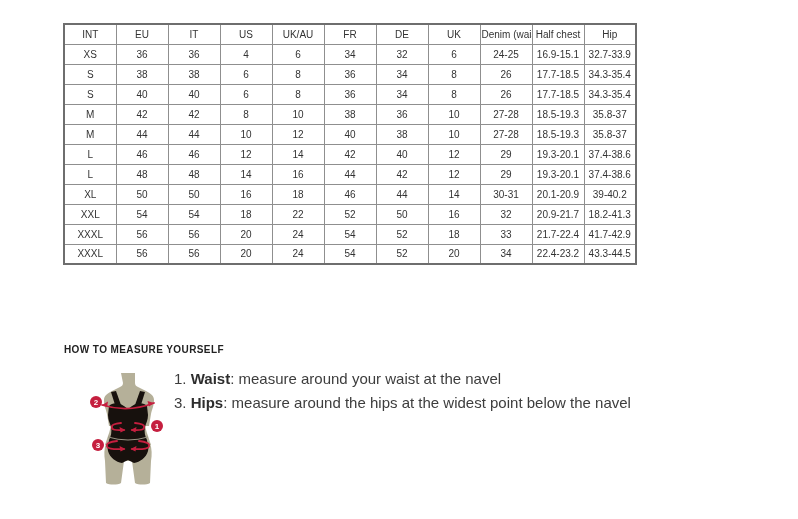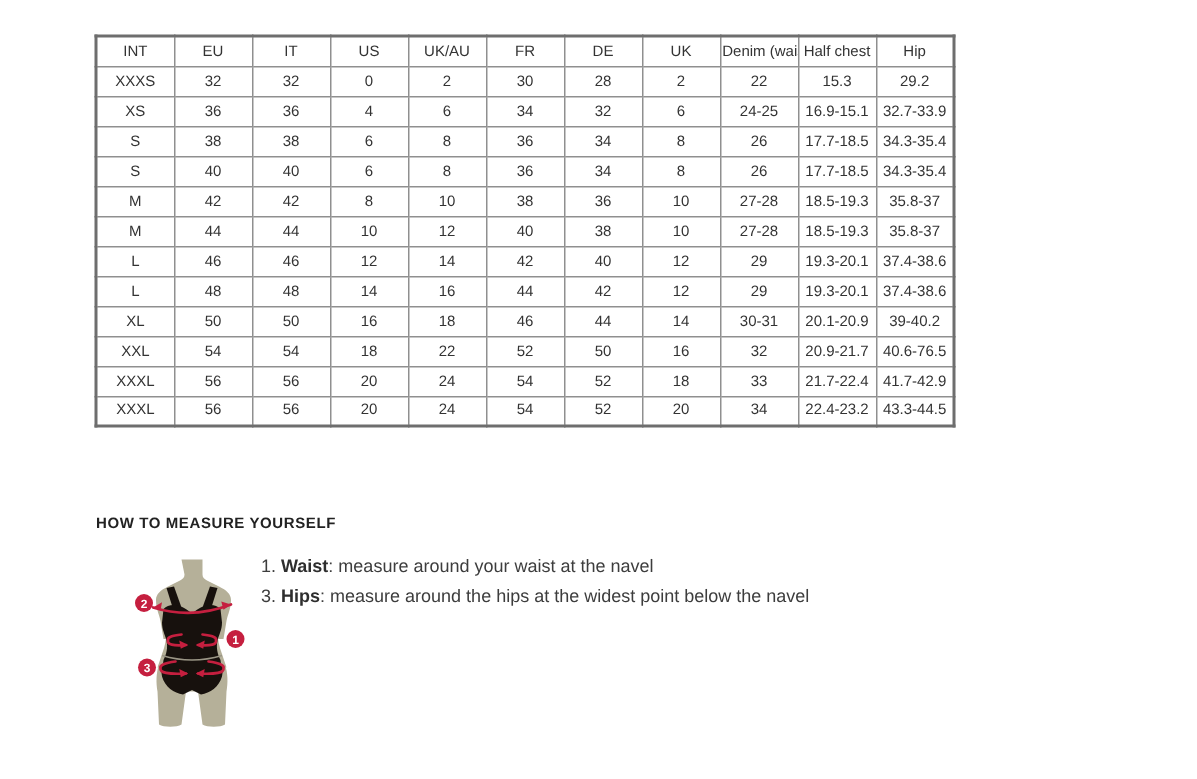--- a/index.html
+++ b/index.html
@@ -52,21 +52,21 @@
   }
   .figure-wrap {
     position: absolute;
     left: 78px; top: 365px;
     width: 100px; height: 125px;
   }
   .steps-list {
     position: absolute;
     left: 174px; top: 371px;
     list-style: none;
-    font-size: 12px;
+    font-size: 15px;
     color: #3d3d3d;
   }
   .steps-list li {
     margin-bottom: 7px;
     line-height: 1.1;
     white-space: nowrap;
   }
   .steps-list strong { font-weight: 700; color: #2e2e2e; }
 
   
@@ -98,33 +98,20 @@
         <th>FR</th>
         <th>DE</th>
         <th>UK</th>
         <th>Denim (waist)</th>
         <th>Half chest</th>
         <th>Hip</th>
       </tr>
   </thead>
   <tbody id="table-body">
       <tr>
-        <td>XXXS</td>
-        <td>32</td>
-        <td>32</td>
-        <td>0</td>
-        <td>2</td>
-        <td>30</td>
-        <td>28</td>
-        <td>2</td>
-        <td>22</td>
-        <td>15.3</td>
-        <td>29.2</td>
-      </tr>
-      <tr>
         <td>XS</td>
         <td>36</td>
         <td>36</td>
         <td>4</td>
         <td>6</td>
         <td>34</td>
         <td>32</td>
         <td>6</td>
         <td>24-25</td>
         <td>16.9-15.1</td>
@@ -225,21 +212,21 @@
         <td>XXL</td>
         <td>54</td>
         <td>54</td>
         <td>18</td>
         <td>22</td>
         <td>52</td>
         <td>50</td>
         <td>16</td>
         <td>32</td>
         <td>20.9-21.7</td>
-        <td>40.6-76.5</td>
+        <td>18.2-41.3</td>
       </tr>
       <tr>
         <td>XXXL</td>
         <td>56</td>
         <td>56</td>
         <td>20</td>
         <td>24</td>
         <td>54</td>
         <td>52</td>
         <td>18</td>

